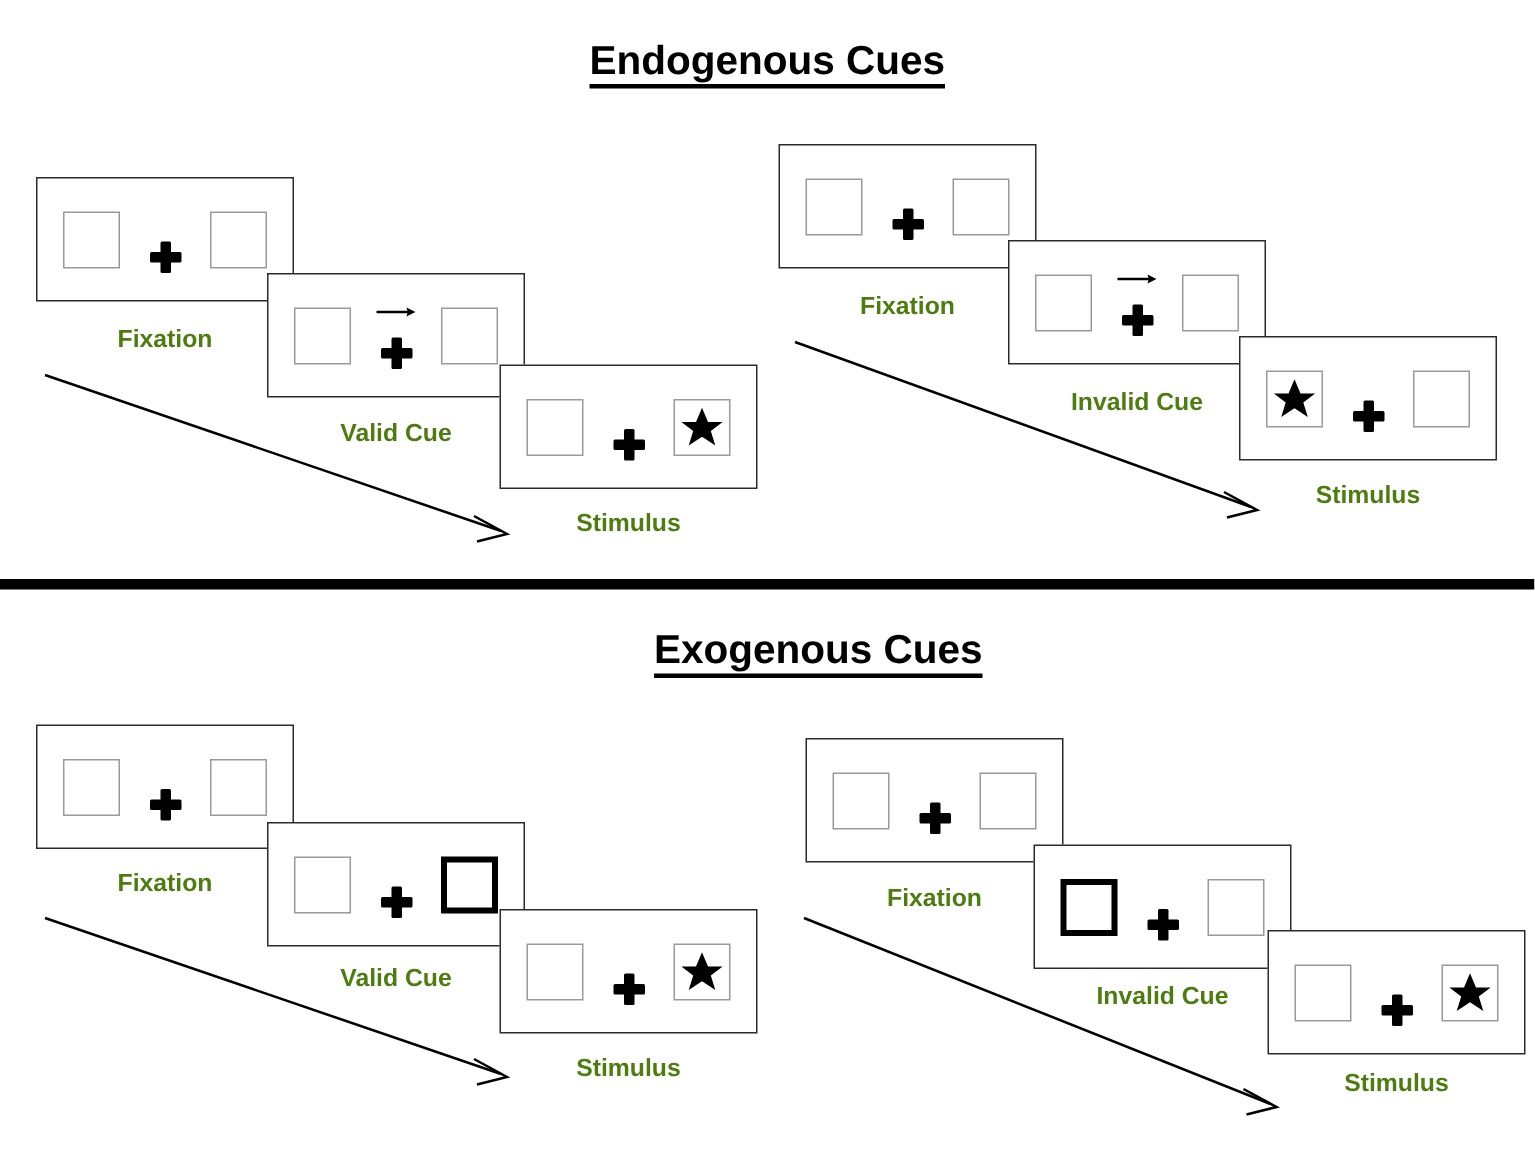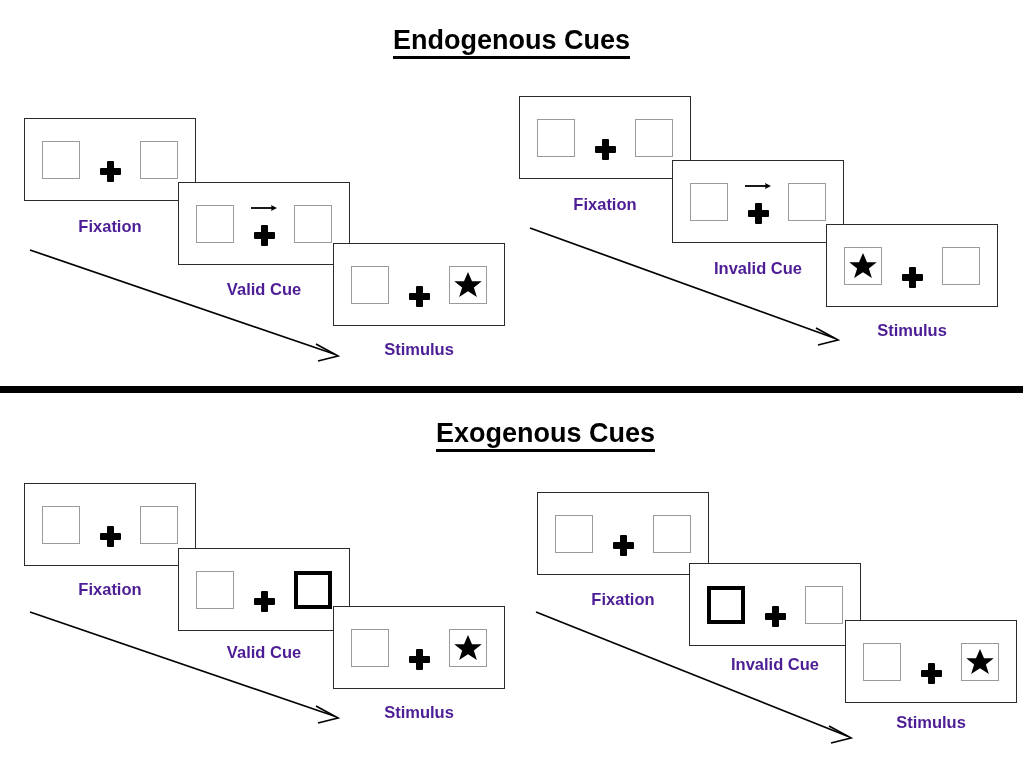--- a/index.html
+++ b/index.html
@@ -128,21 +128,21 @@
     left: -1px;
     width: 28px;
     height: 12px;
   }
 
   
   .caption {
     position: absolute;
     font-size: 16.5px;
     font-weight: bold;
-    color: #4c1d95;
+    color: #4d7c0f;
     white-space: nowrap;
     text-align: center;
   }
 
   
   .time-arrow {
     position: absolute;
     pointer-events: none;
   }
 </style>

